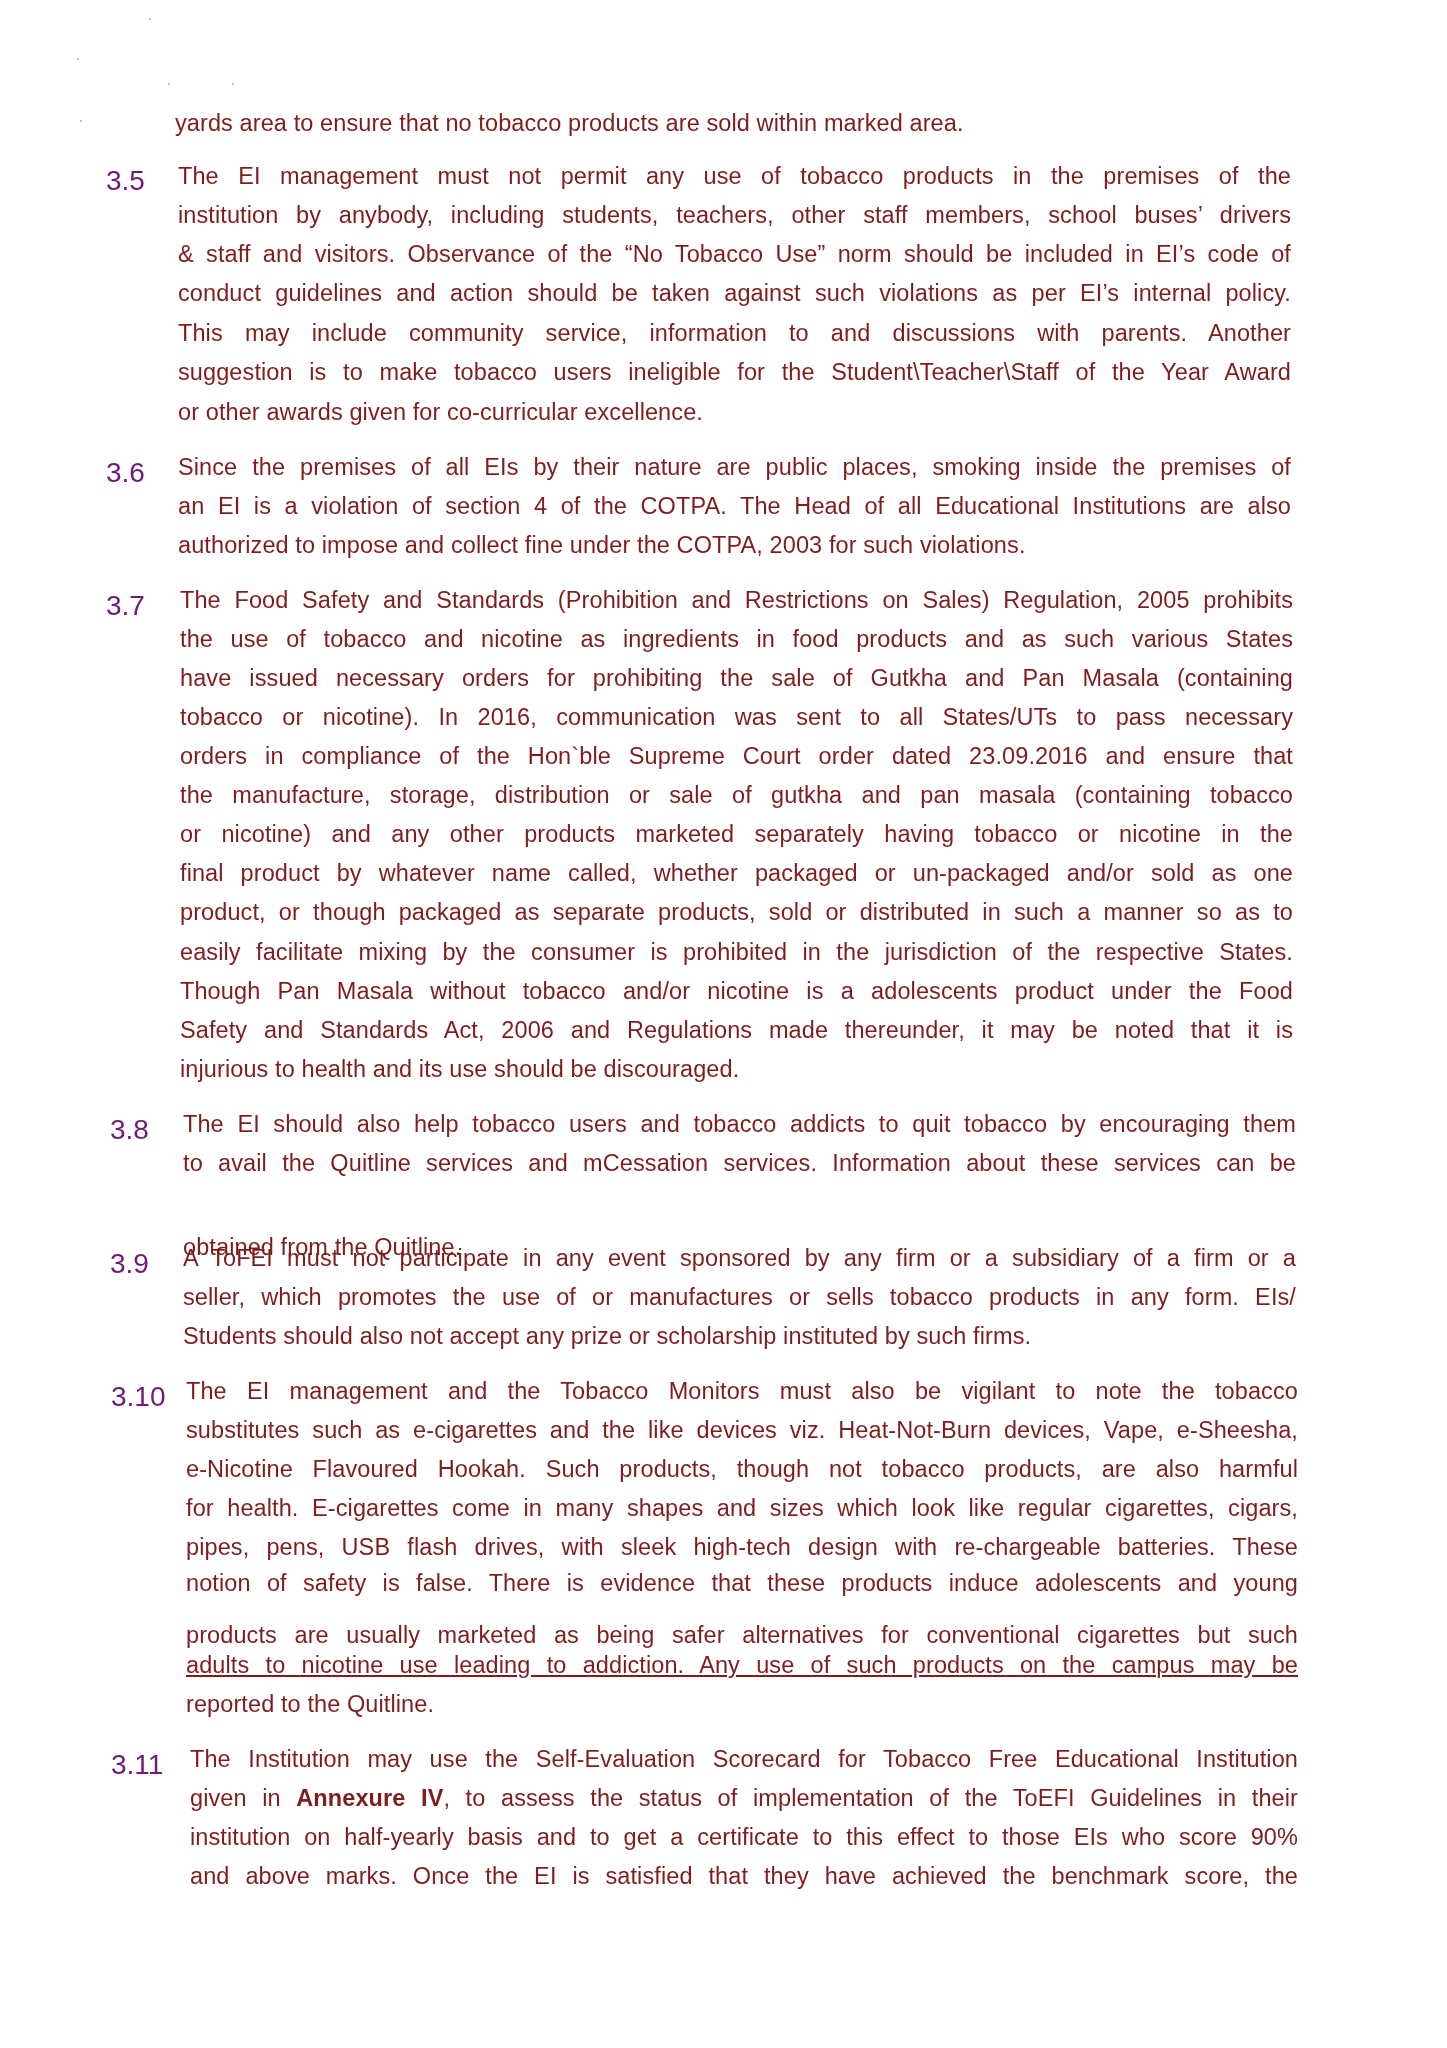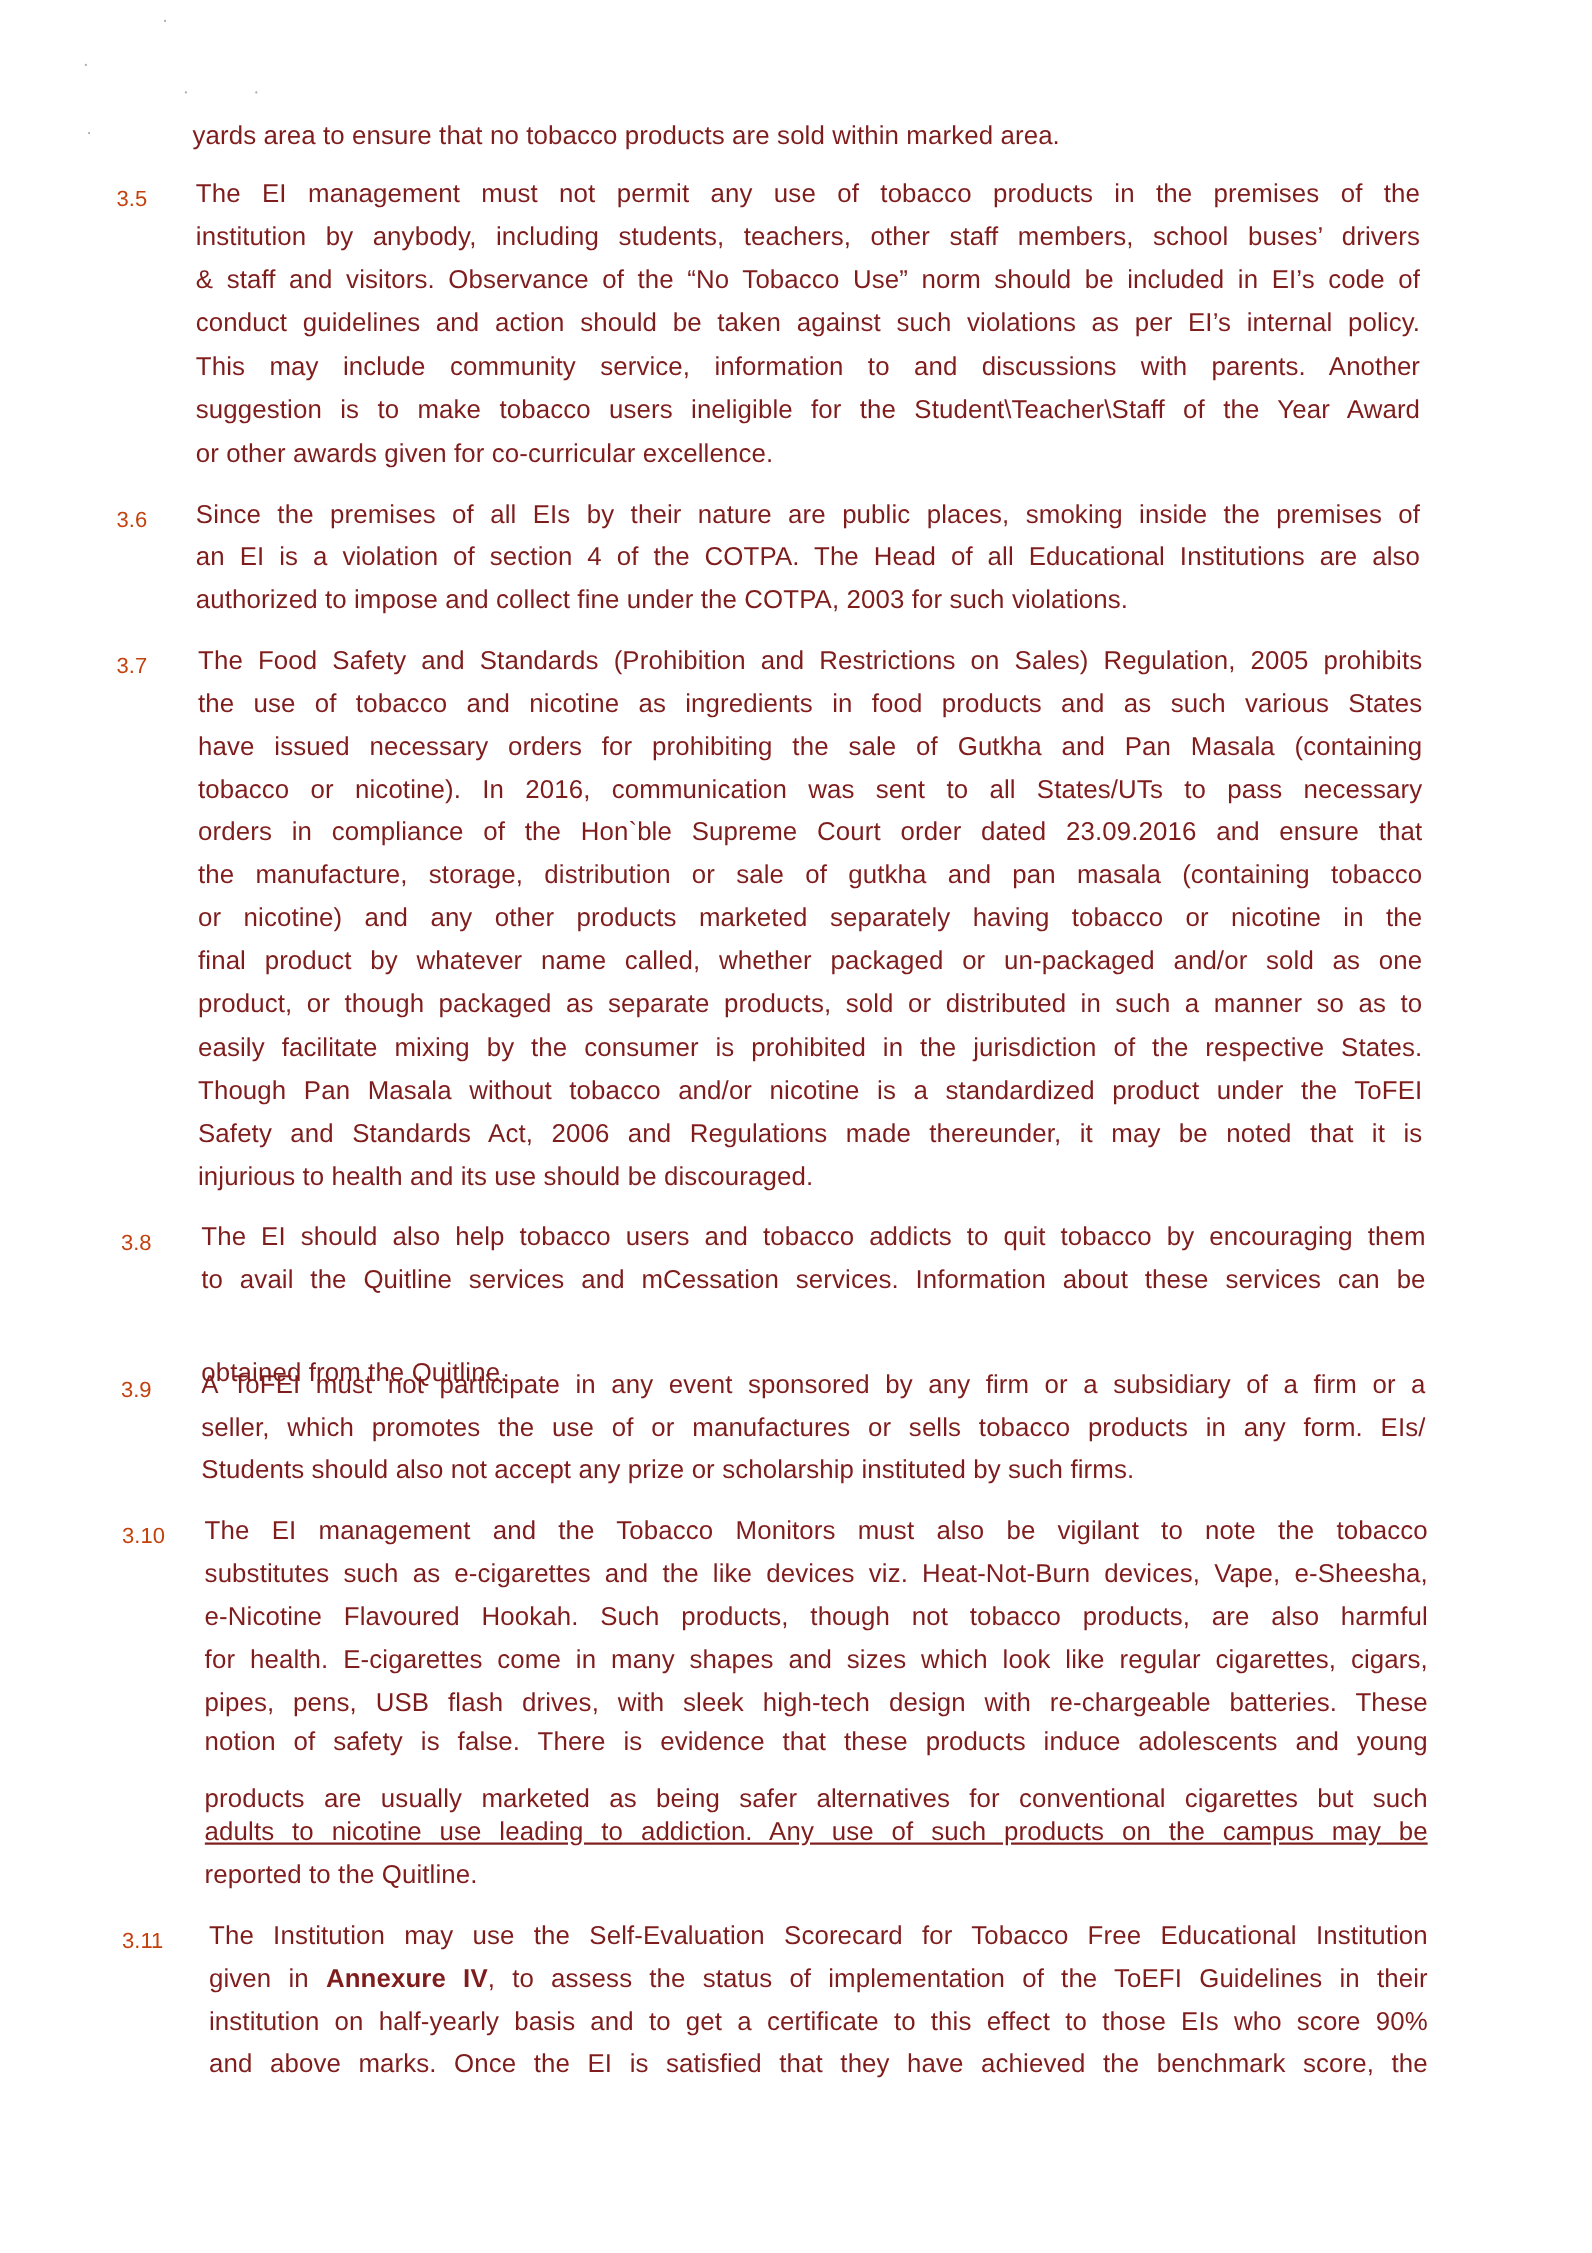--- a/index.html
+++ b/index.html
@@ -25,23 +25,23 @@
     .line {
       position: absolute;
       font-size: 23.5px;
       line-height: 30px;
       white-space: nowrap;
       color: #7f1d1d;
       letter-spacing: 0.1px;
     }
     .num {
       position: absolute;
-      font-size: 20px;
+      font-size: 28px;
       line-height: 30px;
-      color: #c2410c;
+      color: #701a75;
     }
     .just {
       text-align: justify;
       text-align-last: justify;
     }
     .bold { font-weight: bold; }
     .speck {
       position: absolute;
       width: 2px;
       height: 2px;
@@ -85,21 +85,21 @@
     <div class="line just" style="left: 180px; top: 585px; width: 1113px; white-space: normal; text-align-last: justify; height: 30px; overflow: hidden;">The Food Safety and Standards (Prohibition and Restrictions on Sales) Regulation, 2005 prohibits</div>
     <div class="line just" style="left: 180px; top: 624px; width: 1113px; white-space: normal; text-align-last: justify; height: 30px; overflow: hidden;">the use of tobacco and nicotine as ingredients in food products and as such various States</div>
     <div class="line just" style="left: 180px; top: 663px; width: 1113px; white-space: normal; text-align-last: justify; height: 30px; overflow: hidden;">have issued necessary orders for prohibiting the sale of Gutkha and Pan Masala (containing</div>
     <div class="line just" style="left: 180px; top: 702px; width: 1113px; white-space: normal; text-align-last: justify; height: 30px; overflow: hidden;">tobacco or nicotine). In 2016, communication was sent to all States/UTs to pass necessary</div>
     <div class="line just" style="left: 180px; top: 741px; width: 1113px; white-space: normal; text-align-last: justify; height: 30px; overflow: hidden;">orders in compliance of the Hon`ble Supreme Court order dated 23.09.2016 and ensure that</div>
     <div class="line just" style="left: 180px; top: 780px; width: 1113px; white-space: normal; text-align-last: justify; height: 30px; overflow: hidden;">the manufacture, storage, distribution or sale of gutkha and pan masala (containing tobacco</div>
     <div class="line just" style="left: 180px; top: 819px; width: 1113px; white-space: normal; text-align-last: justify; height: 30px; overflow: hidden;">or nicotine) and any other products marketed separately having tobacco or nicotine in the</div>
     <div class="line just" style="left: 180px; top: 858px; width: 1113px; white-space: normal; text-align-last: justify; height: 30px; overflow: hidden;">final product by whatever name called, whether packaged or un-packaged and/or sold as one</div>
     <div class="line just" style="left: 180px; top: 897px; width: 1113px; white-space: normal; text-align-last: justify; height: 30px; overflow: hidden;">product, or though packaged as separate products, sold or distributed in such a manner so as to</div>
     <div class="line just" style="left: 180px; top: 937px; width: 1113px; white-space: normal; text-align-last: justify; height: 30px; overflow: hidden;">easily facilitate mixing by the consumer is prohibited in the jurisdiction of the respective States.</div>
-    <div class="line just" style="left: 180px; top: 976px; width: 1113px; white-space: normal; text-align-last: justify; height: 30px; overflow: hidden;">Though Pan Masala without tobacco and/or nicotine is a standardized product under the ToFEI</div>
+    <div class="line just" style="left: 180px; top: 976px; width: 1113px; white-space: normal; text-align-last: justify; height: 30px; overflow: hidden;">Though Pan Masala without tobacco and/or nicotine is a adolescents product under the Food</div>
     <div class="line just" style="left: 180px; top: 1015px; width: 1113px; white-space: normal; text-align-last: justify; height: 30px; overflow: hidden;">Safety and Standards Act, 2006 and Regulations made thereunder, it may be noted that it is</div>
     <div class="line" style="left:180px;top:1054px;">injurious to health and its use should be discouraged.</div>
   </div>
 
   <div class="num" style="left:110px;top:1115px;">3.8</div>
   <div>
     <div class="line just" style="left: 183px; top: 1109px; width: 1113px; white-space: normal; text-align-last: justify; height: 30px; overflow: hidden;">The EI should also help tobacco users and tobacco addicts to quit tobacco by encouraging them</div>
     <div class="line just" style="left: 183px; top: 1148px; width: 1113px; white-space: normal; text-align-last: justify; height: 30px; overflow: hidden;">to avail the Quitline services and mCessation services. Information about these services can be</div>
     <div class="line" style="left:183px;top:1232px;">obtained from the Quitline.</div>
   </div>

